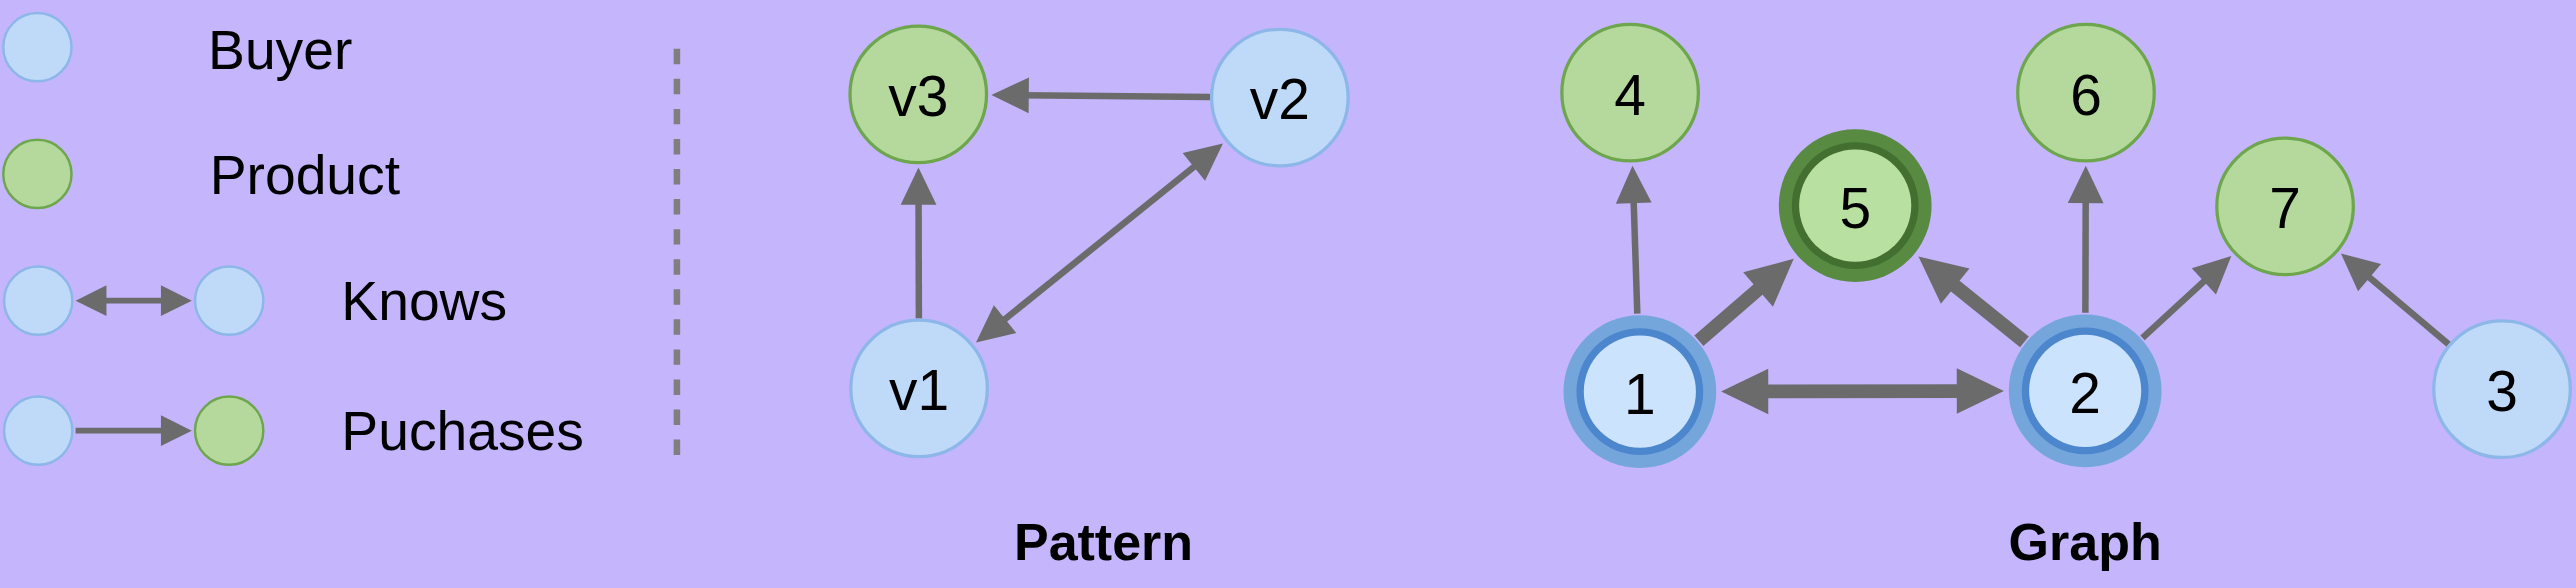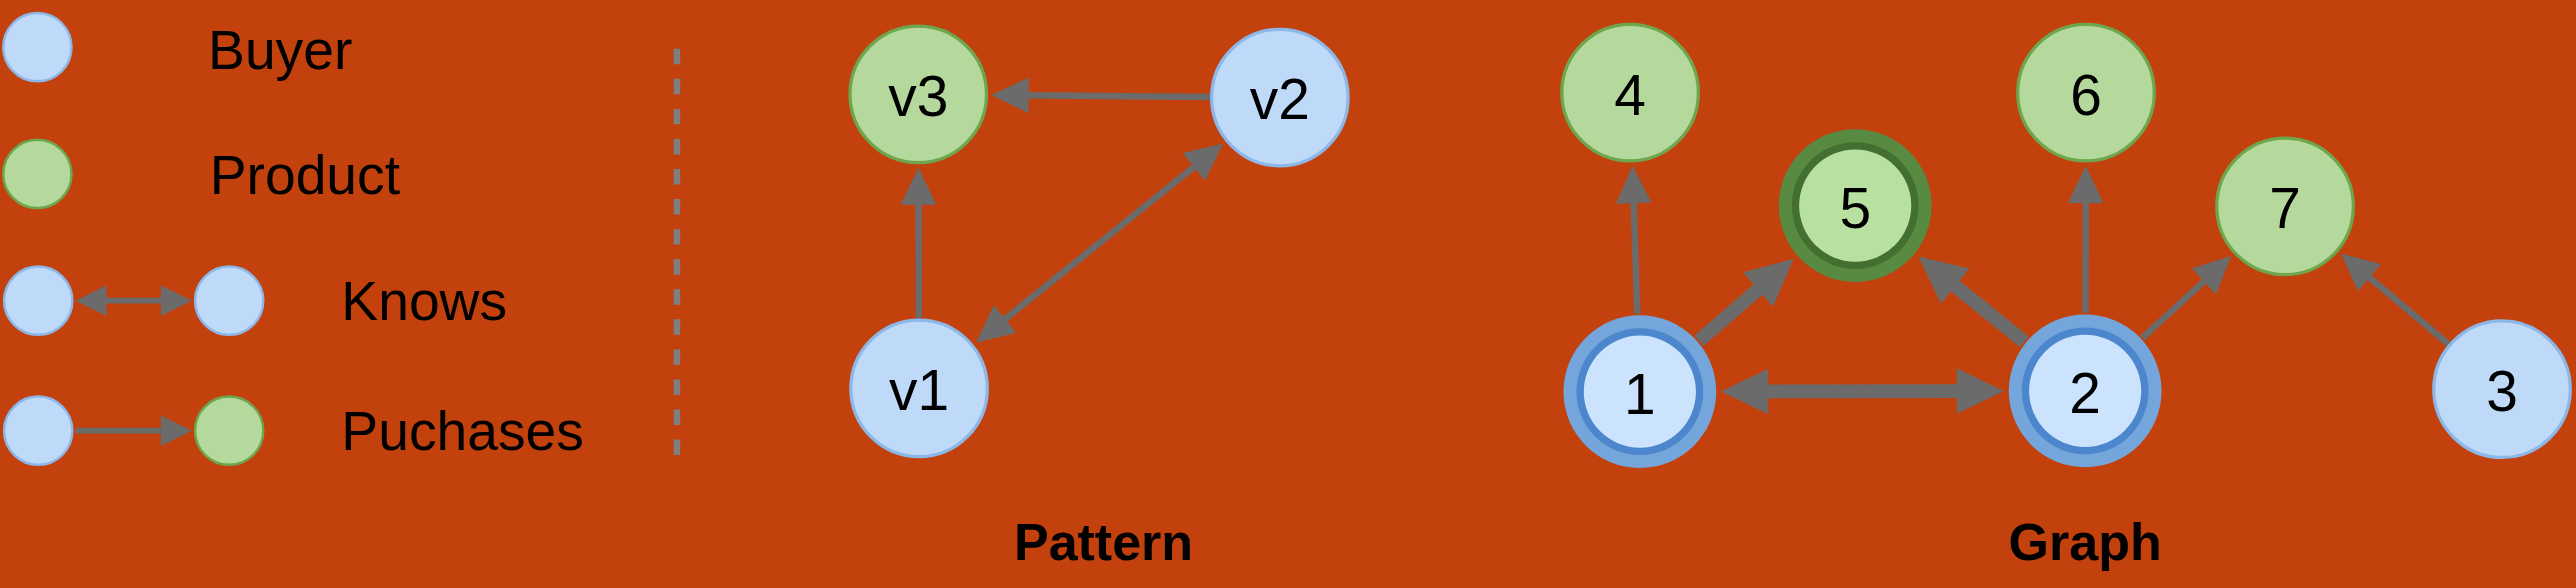--- a/index.html
+++ b/index.html
@@ -1,16 +1,16 @@
 <!DOCTYPE html>
 <html style="--buyer-fill: #bedaf8; --buyer-stroke: #8db7e8; --product-fill: #b5d99c; --product-stroke: #6ea64e; --highlight-blue-outer: #74a6dc; --highlight-blue-mid: #4c86cd; --highlight-blue-fill: #cbe3fc; --highlight-green-outer: #588a42; --highlight-green-mid: #436f30; --highlight-green-fill: #b8e0a0; --arrow: #6b6b6b; --divider: #7f7f7f; --text: #000000;font-size:13px"><head>
 <meta charset="utf-8">
 <style>
   html,body{margin:0;padding:0;background:#ffffff;}
-  .figure{width:2576px;max-width:100%;background:#c2410c;}
+  .figure{width:2576px;max-width:100%;background:#c4b5fd;}
   svg{display:block;width:100%;height:auto;font-family:"Liberation Sans",sans-serif;}
   .legend-label{font-size:68px;fill:var(--text);dominant-baseline:central;text-anchor:start;}
   .section-title{font-size:64px;font-weight:bold;fill:var(--text);dominant-baseline:central;text-anchor:middle;}
   .node-label{font-size:70px;fill:var(--text);dominant-baseline:central;text-anchor:middle;}
   .edge-line{stroke:var(--arrow);fill:none;}
   .edge-head{fill:var(--arrow);stroke:none;}
   .n-buyer{fill:var(--buyer-fill);stroke:var(--buyer-stroke);}
   .n-product{fill:var(--product-fill);stroke:var(--product-stroke);}
   .hl-blue-outer{fill:var(--highlight-blue-outer);stroke:none;}
   .hl-blue-mid{fill:var(--highlight-blue-mid);stroke:none;}

